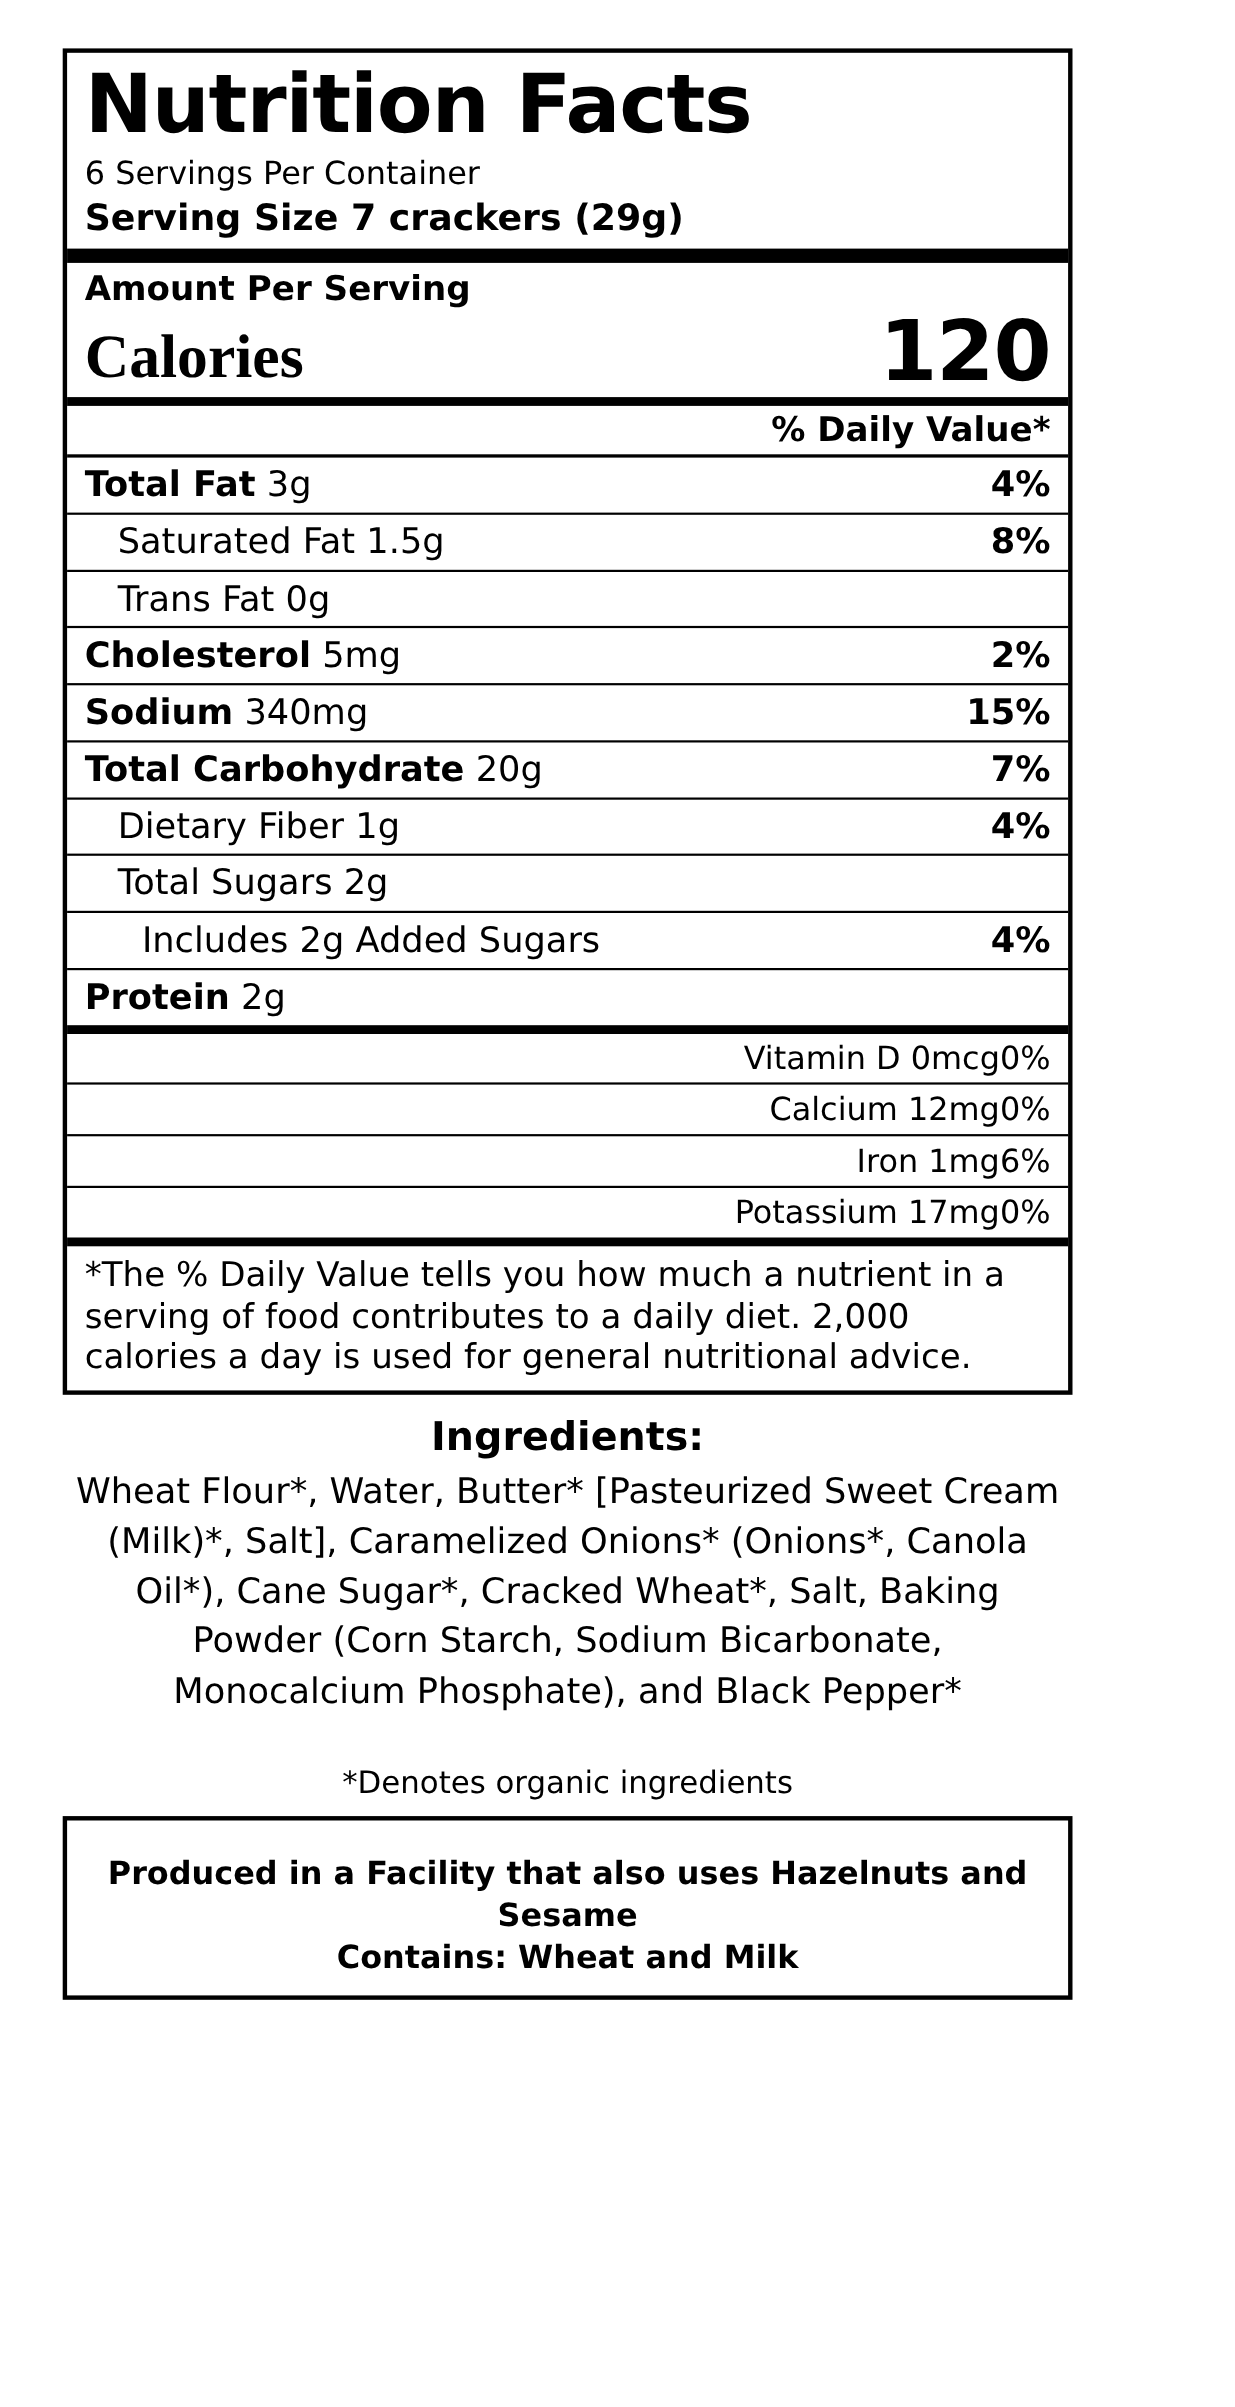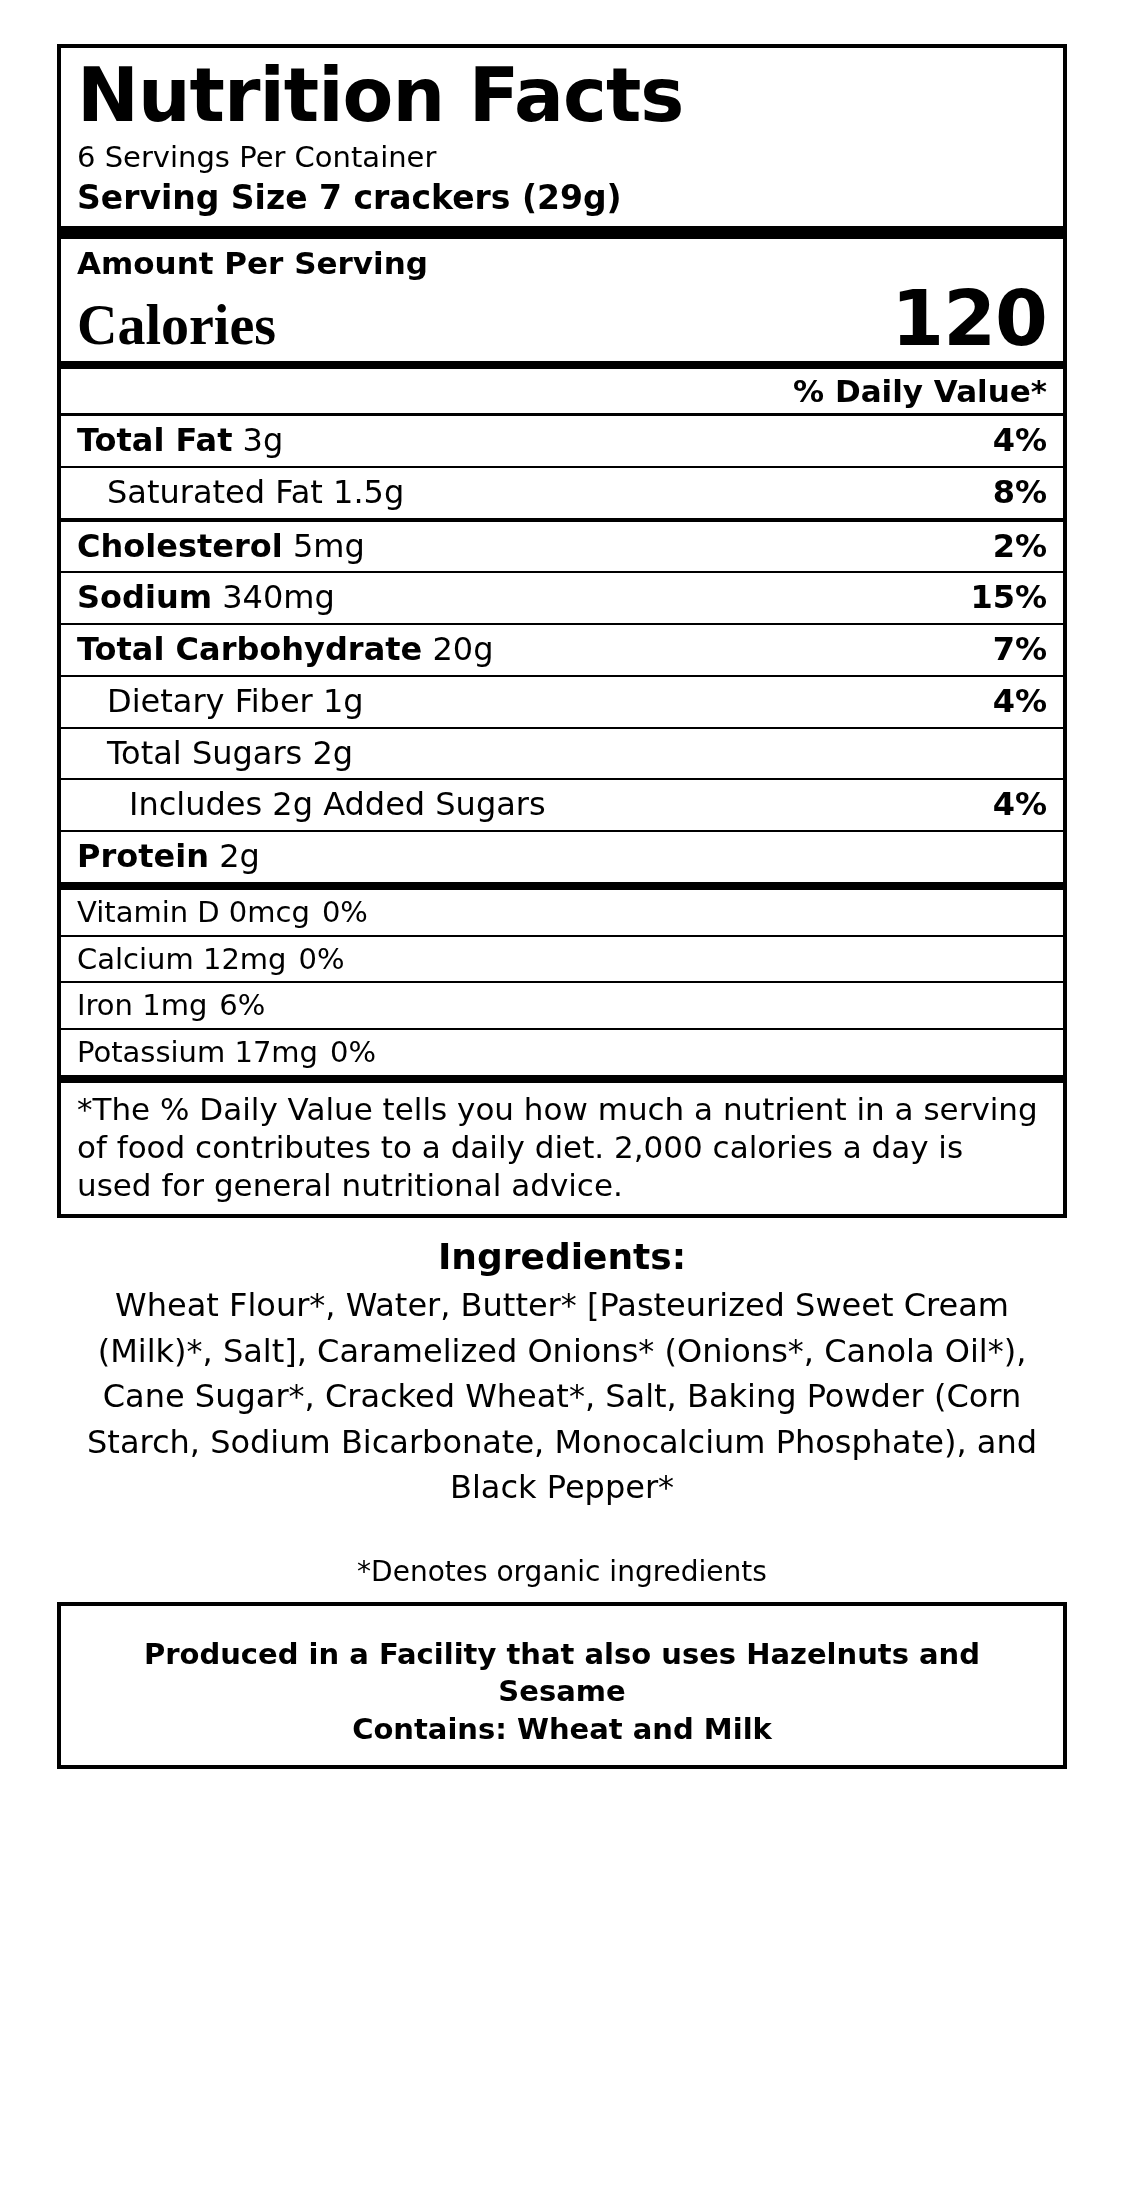--- a/index.html
+++ b/index.html
@@ -12,21 +12,21 @@
     height: 2188px;
     font-family: "DejaVu Sans", sans-serif;
     color: #000000;
     -webkit-font-smoothing: antialiased;
   }
 
   .panel {
     position: absolute;
     left: 57px;
     top: 44px;
-    width: 1010px;
+    width: 918px;
     box-sizing: border-box;
   }
 
   
   .nf-box {
     border: 4px solid #000;
     box-sizing: border-box;
     padding: 0 16px 6px 16px;
   }
 
@@ -109,26 +109,25 @@
     line-height: 1.18;
   }
   .row .left b { font-weight: bold; }
   .row .right { font-weight: bold; white-space: nowrap; }
 
   .indent1 { padding-left: 30px; }
   .indent2 { padding-left: 52px; }
 
   .vit-row {
     display: flex;
-    justify-content: flex-start;
+    justify-content: flex-end;
     align-items: baseline;
     font-size: 29px;
     padding: 5px 0 5px 0;
     line-height: 1.2;
-    gap: 12px;
   }
   .vit-row .right { white-space: nowrap; }
 
   .footnote {
     font-size: 31px;
     line-height: 1.22;
     padding: 8px 0 4px 0;
   }
 
   
@@ -197,20 +196,24 @@
       <span class="right">4%</span>
     </div>
     <div class="rule-hair"></div>
 
     <div class="row indent1">
       <span class="left"><span>Saturated Fat</span> <span>1.5g</span></span>
       <span class="right">8%</span>
     </div>
     <div class="rule-hair"></div>
 
+    <div class="row indent1">
+      <span class="left"><span>Trans  Fat</span> <span>0g</span></span>
+      <span class="right"></span>
+    </div>
     <div class="rule-hair"></div>
 
     <div class="row">
       <span class="left"><b>Cholesterol</b> <span>5mg</span></span>
       <span class="right">2%</span>
     </div>
     <div class="rule-hair"></div>
 
     <div class="row">
       <span class="left"><b>Sodium</b> <span>340mg</span></span>

